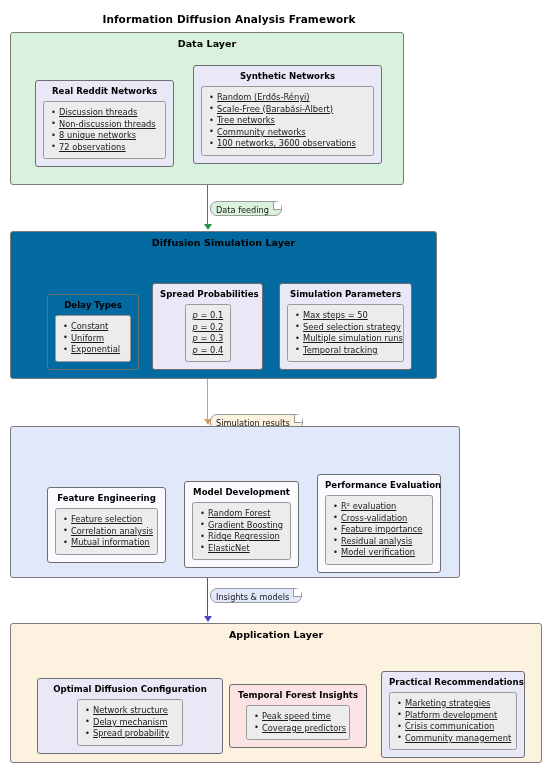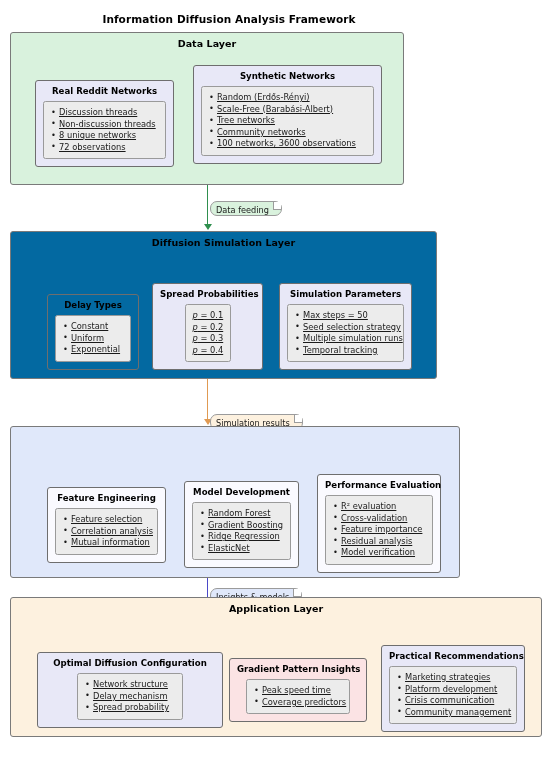--- a/index.html
+++ b/index.html
@@ -279,38 +279,38 @@
   </div>
 </div>
 
 <div class="connector" style="left:207px; top:578px; height:42px; background:#4b49c8;"></div>
 <div class="arrowhead" style="left:203.7px; top:616px; border-top:6px solid #4b49c8;"></div>
 <div class="note fill-bluish" style="left:210px; top:588px; height:15px;">
   <span>Insights &amp; models</span>
   <span class="fold"></span>
 </div>
 
-<div class="layer fill-cream" style="left:10px; top:597px; width:532px; height:140px;">
+<div class="layer fill-cream" style="left:10px; top:623px; width:532px; height:140px;">
   <div class="layer-title">Application Layer</div>
 
   <div class="layer-body" style="top:22px; height:112px;">
 
     <div class="card fill-lav" style="position:absolute; left:26px; top:32px; width:186px;">
       <div class="card-title">Optimal Diffusion Configuration</div>
       <div class="card-inner" style="width:106px; margin:0 auto;">
         <ul class="bullets">
           <li>Network structure</li>
           <li>Delay mechanism</li>
           <li>Spread probability</li>
         </ul>
       </div>
     </div>
 
     <div class="card fill-pink" style="position:absolute; left:218px; top:38px; width:138px;">
-      <div class="card-title">Gradient Pattern Insights</div>
+      <div class="card-title">Temporal Forest Insights</div>
       <div class="card-inner" style="width:104px; margin:0 auto;">
         <ul class="bullets">
           <li>Peak speed time</li>
           <li>Coverage predictors</li>
         </ul>
       </div>
     </div>
 
     <div class="card fill-lav" style="position:absolute; left:370px; top:25px; width:144px;">
       <div class="card-title">Practical Recommendations</div>

